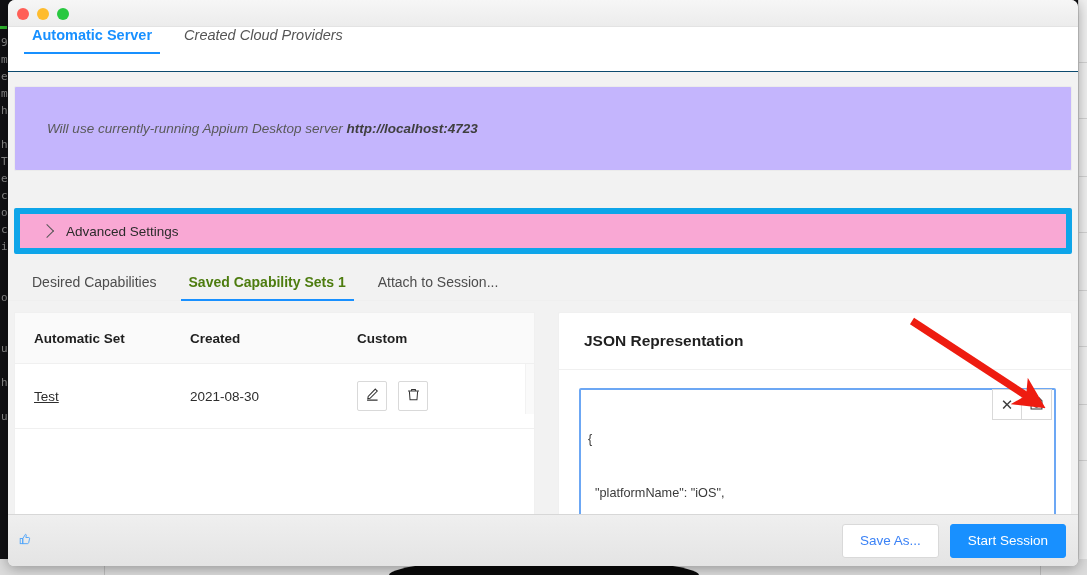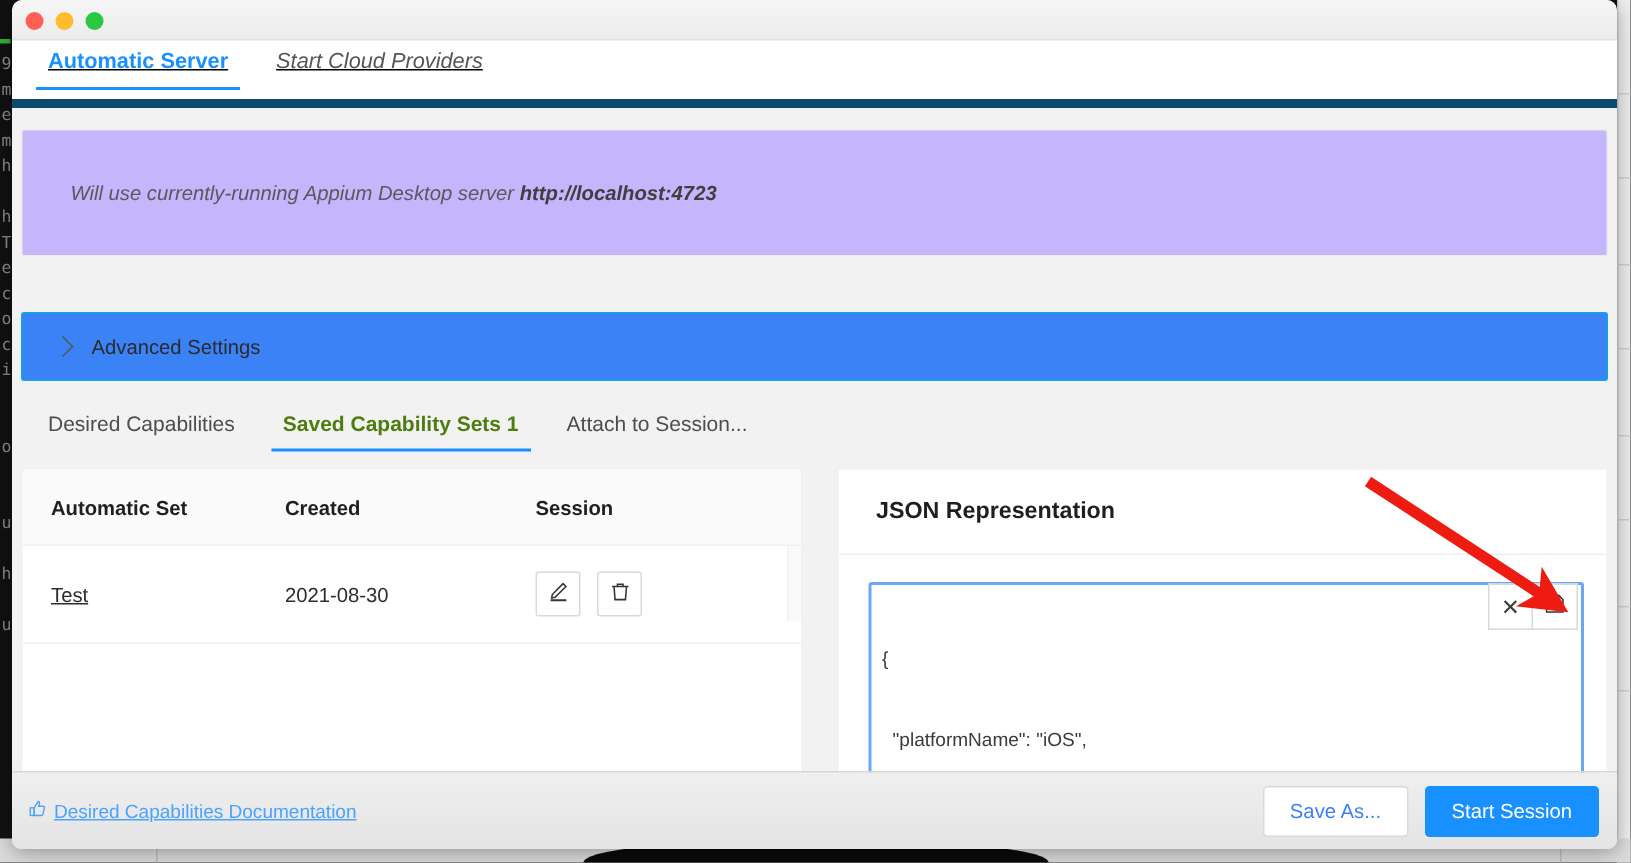--- a/index.html
+++ b/index.html
@@ -88,24 +88,23 @@
   .light { width: 12px; height: 12px; border-radius: 50%; }
   .light.red { background: #ff5f57; }
   .light.yellow { background: #febc2e; }
   .light.green { background: #28c840; }
 
   
   .toptabs {
     height: 45px;
     background: #fff;
     display: flex;
-    align-items: center;
+    align-items: flex-start;
     padding-left: 8px;
-    border-bottom: 6px solid #0c4a6e;
-    text-decoration: underline;
+    border-bottom: 1px solid #0c4a6e;
   }
   .toptab {
     font-size: 14.5px;
     color: #555;
     padding: 0 16px 11px 16px;
     position: relative;
     white-space: nowrap;
   }
   .toptab.italic { font-style: italic; }
   .toptab.active { color: #1890ff; font-weight: bold; }
@@ -132,22 +131,22 @@
   .notice-text {
     font-style: italic;
     font-size: 13.5px;
     color: #595959;
   }
   .notice-text b { font-weight: bold; color: #3f3f3f; }
 
   
   .advanced {
     margin: 37px 6px 0 6px;
-    background: #3b82f6;
-    border: 1px solid #0ea5e9;
+    background: #f9a8d4;
+    border: 6px solid #0ea5e9;
     border-radius: 2px;
     height: 46px;
     display: flex;
     align-items: center;
     padding-left: 22px;
     gap: 14px;
   }
   .chev {
     width: 10px; height: 10px;
     border-right: 1.6px solid #555;
@@ -382,21 +381,21 @@
   <div class="titlebar">
     <div class="lights">
       <div class="light red"></div>
       <div class="light yellow"></div>
       <div class="light green"></div>
     </div>
   </div>
 
   <div class="toptabs">
     <div class="toptab active">Automatic Server</div>
-    <div class="toptab italic">Start Cloud Providers</div>
+    <div class="toptab italic">Created Cloud Providers</div>
   </div>
 
   <div class="content">
 
     <div class="notice">
       <div class="notice-text"><span>Will use currently-running Appium Desktop server </span><b>http://localhost:4723</b></div>
     </div>
 
     <div class="advanced">
       <div class="chev"></div>
@@ -408,21 +407,21 @@
       <div class="subtab active">Saved Capability Sets 1</div>
       <div class="subtab">Attach to Session...</div>
     </div>
 
     <div class="body-split">
 
       <div class="tablecard">
         <div class="thead">
           <div class="th-name">Automatic Set</div>
           <div class="th-created">Created</div>
-          <div class="th-actions">Session</div>
+          <div class="th-actions">Custom</div>
         </div>
         <div class="trow">
           <div class="td-name">Test</div>
           <div class="td-created">2021-08-30</div>
           <div class="td-actions">
             <div class="iconbtn">
               <span>
                 <svg width="15" height="15" viewBox="0 0 16 16" fill="none" stroke="#333" stroke-width="1.1">
                   <path d="M11 2.2 L13.1 4.3 L5.4 12 L3 12.4 L3.4 10 Z"></path>
                   <line x1="2.2" y1="14" x2="13.4" y2="14" stroke-width="1.4"></line>
@@ -476,21 +475,20 @@
   </div>
 
   <div class="footer">
     <a class="doclink" href="#">
       <span>
         <svg width="12" height="12" viewBox="0 0 16 16" fill="none" stroke="#4ba3fb" stroke-width="1.2">
           <path d="M5 14.2 V7.4 L8.6 1.8 C9.6 1.8 10 2.6 9.7 3.6 L9.1 6 H13 C13.8 6 14.3 6.7 14.1 7.5 L12.9 12.9 C12.7 13.7 12.1 14.2 11.3 14.2 Z"></path>
           <rect x="1.6" y="7.4" width="3.4" height="6.8"></rect>
         </svg>
       </span>
-      <span>Desired Capabilities Documentation</span>
     </a>
     <div class="footer-spacer"></div>
     <div class="btn btn-default">Save As...</div>
     <div class="btn btn-primary">Start Session</div>
   </div>
 </div>
 
 <svg id="arrow-overlay" width="1087" height="575" viewBox="0 0 1087 575">
   <defs>
     <marker id="redhead" markerWidth="4.2" markerHeight="4.2" refX="2.2" refY="2.1" orient="auto">

